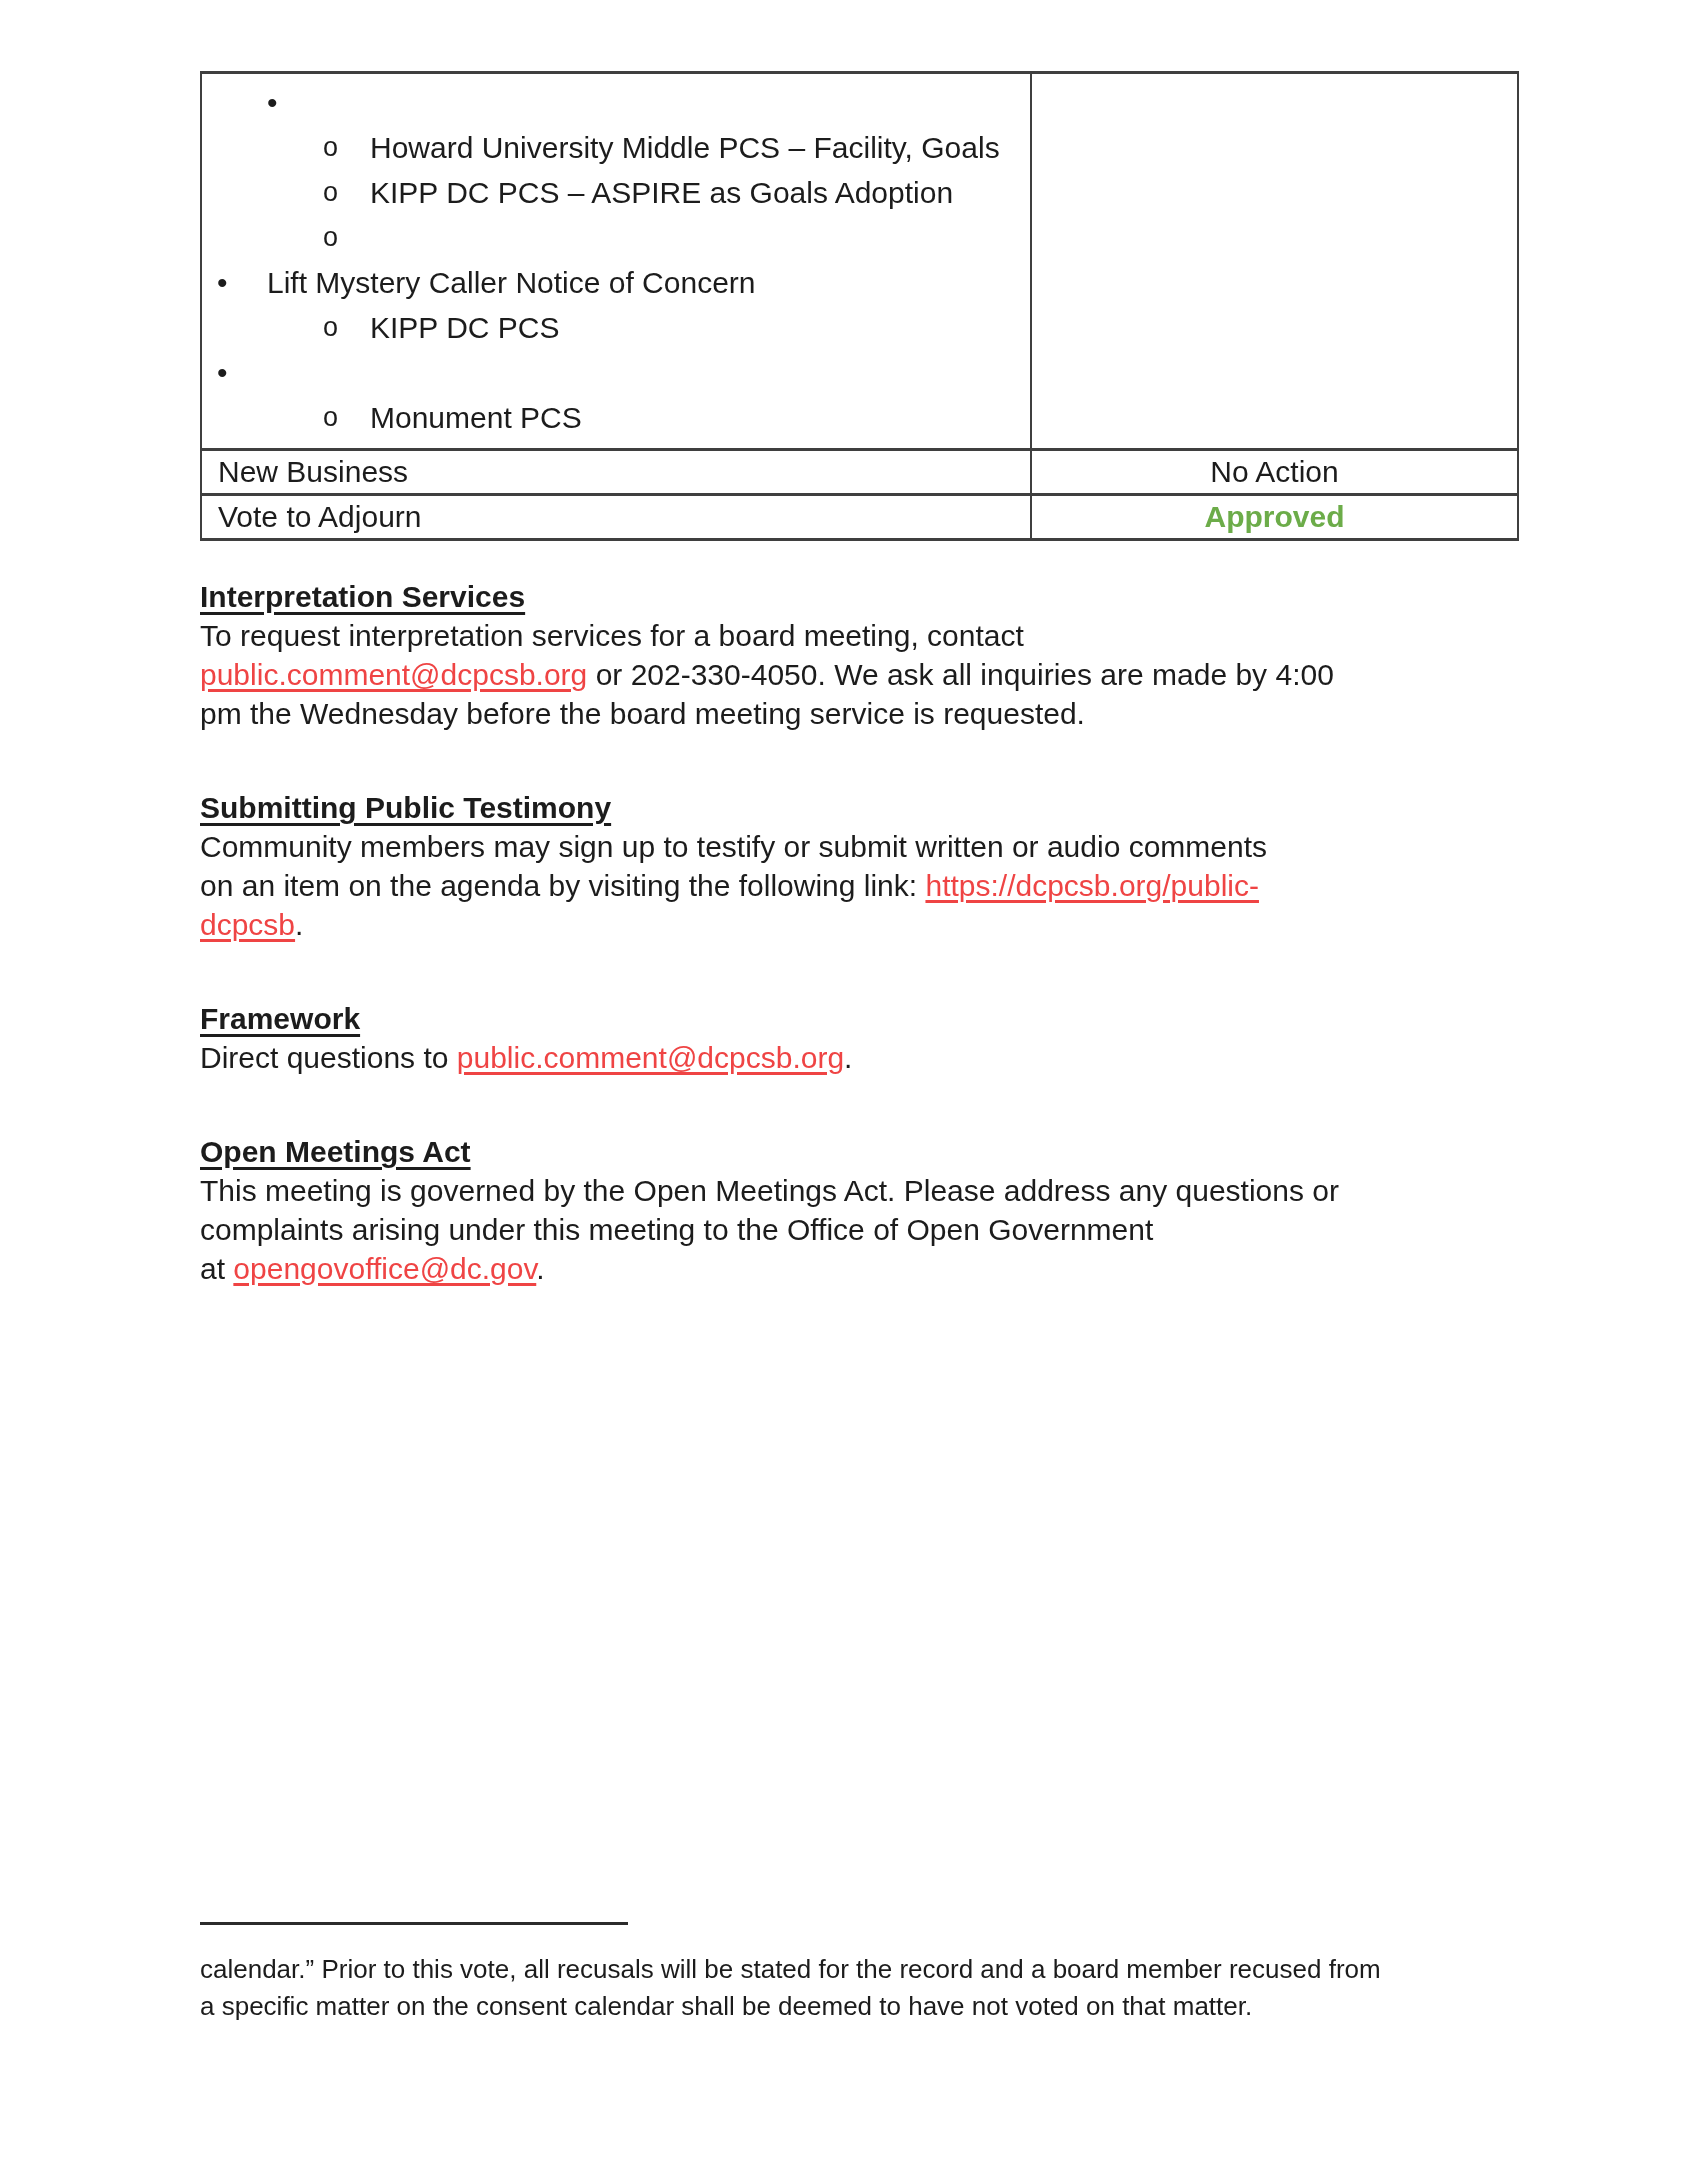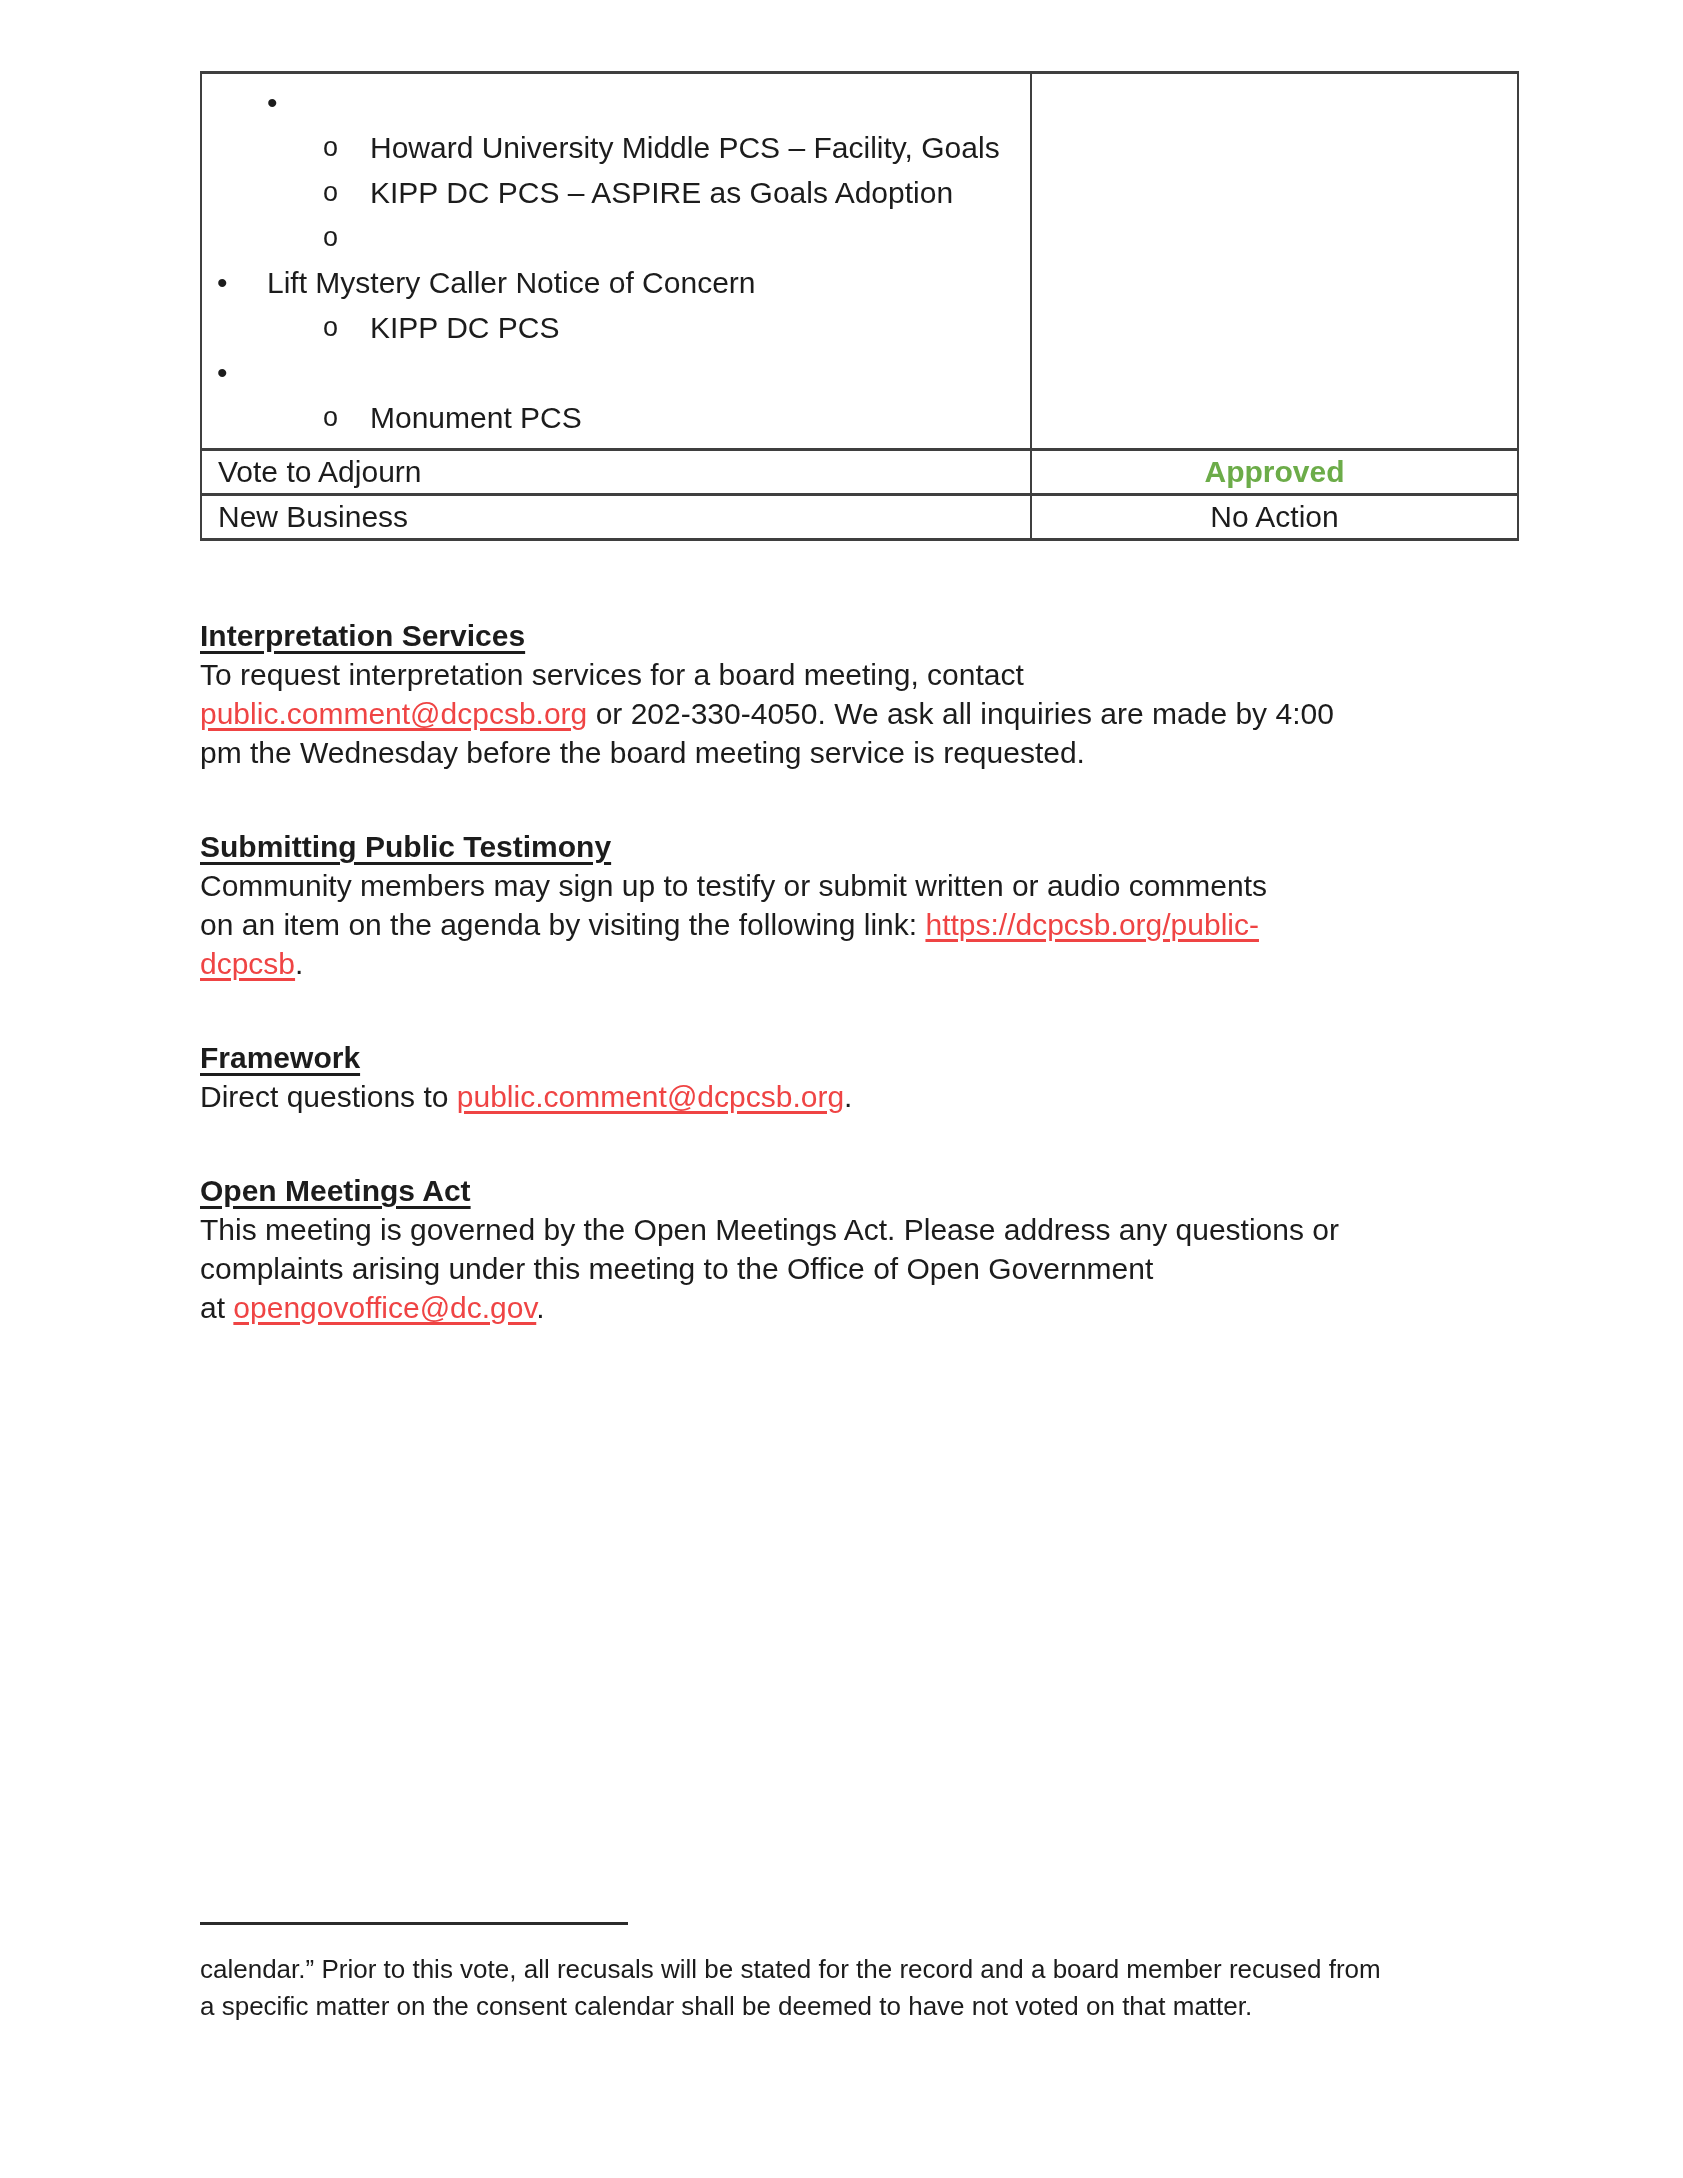--- a/index.html
+++ b/index.html
@@ -24,21 +24,21 @@
   .b2{padding-left:121px;}
   .b2 .marker{flex-basis:47px;font-size:27px;}
   .b2 .li-text{max-width:657px;}
   .row-label{font-size:30px;line-height:38px;padding:2px 10px 2px 16px;}
   .status{font-size:30px;line-height:38px;padding:2px 0;}
   .status.approved{color:#6CAC49;font-weight:bold;}
 
   
   .sec-h{margin:55px 0 0;font-size:30px;line-height:39px;font-weight:bold;
          text-decoration:underline;text-underline-offset:5px;}
-  .sec-h.first{margin-top:75px;}
+  .sec-h.first{margin-top:36px;}
   .sec-p{margin:0;font-size:30px;line-height:39px;width:1317px;}
   .doc-link{color:#ef4444;text-decoration:underline;text-underline-offset:4px;cursor:pointer;}
 
   
   .footnote{position:absolute;left:200px;top:1922px;width:1317px;}
   .fn-rule{width:428px;border-top:3px solid #2b2b2b;margin:0 0 26px;}
   .fn-text{margin:0;font-size:26px;line-height:37px;}
 </style>
 </head>
 <body>
@@ -79,33 +79,33 @@
             <span class="marker">o</span>
             <span class="li-text">Monument PCS</span>
           </div>
 
         </div>
         <div class="c2"></div>
       </div>
 
       <div class="tr sep">
         <div class="c1">
-          <div class="row-label">Vote to Adjourn</div>
+          <div class="row-label">New Business</div>
         </div>
         <div class="c2">
-          <span class="status approved">Approved</span>
+          <span class="status">No Action</span>
         </div>
       </div>
 
       <div class="tr sep">
         <div class="c1">
-          <div class="row-label">New Business</div>
+          <div class="row-label">Vote to Adjourn</div>
         </div>
         <div class="c2">
-          <span class="status">No Action</span>
+          <span class="status approved">Approved</span>
         </div>
       </div>
     </div>
 
     <h3 class="sec-h first">Interpretation Services</h3>
     <p class="sec-p">To request interpretation services for a board meeting, contact<br><a class="doc-link">public.comment@dcpcsb.org</a> or 202-330-4050. We ask all inquiries are made by 4:00<br>pm the Wednesday before the board meeting service is requested.</p>
 
     <h3 class="sec-h">Submitting Public Testimony</h3>
     <p class="sec-p">Community members may sign up to testify or submit written or audio comments<br>on an item on the agenda by visiting the following link: <a class="doc-link">https://dcpcsb.org/public-</a><br><a class="doc-link">dcpcsb</a>.</p>
 

